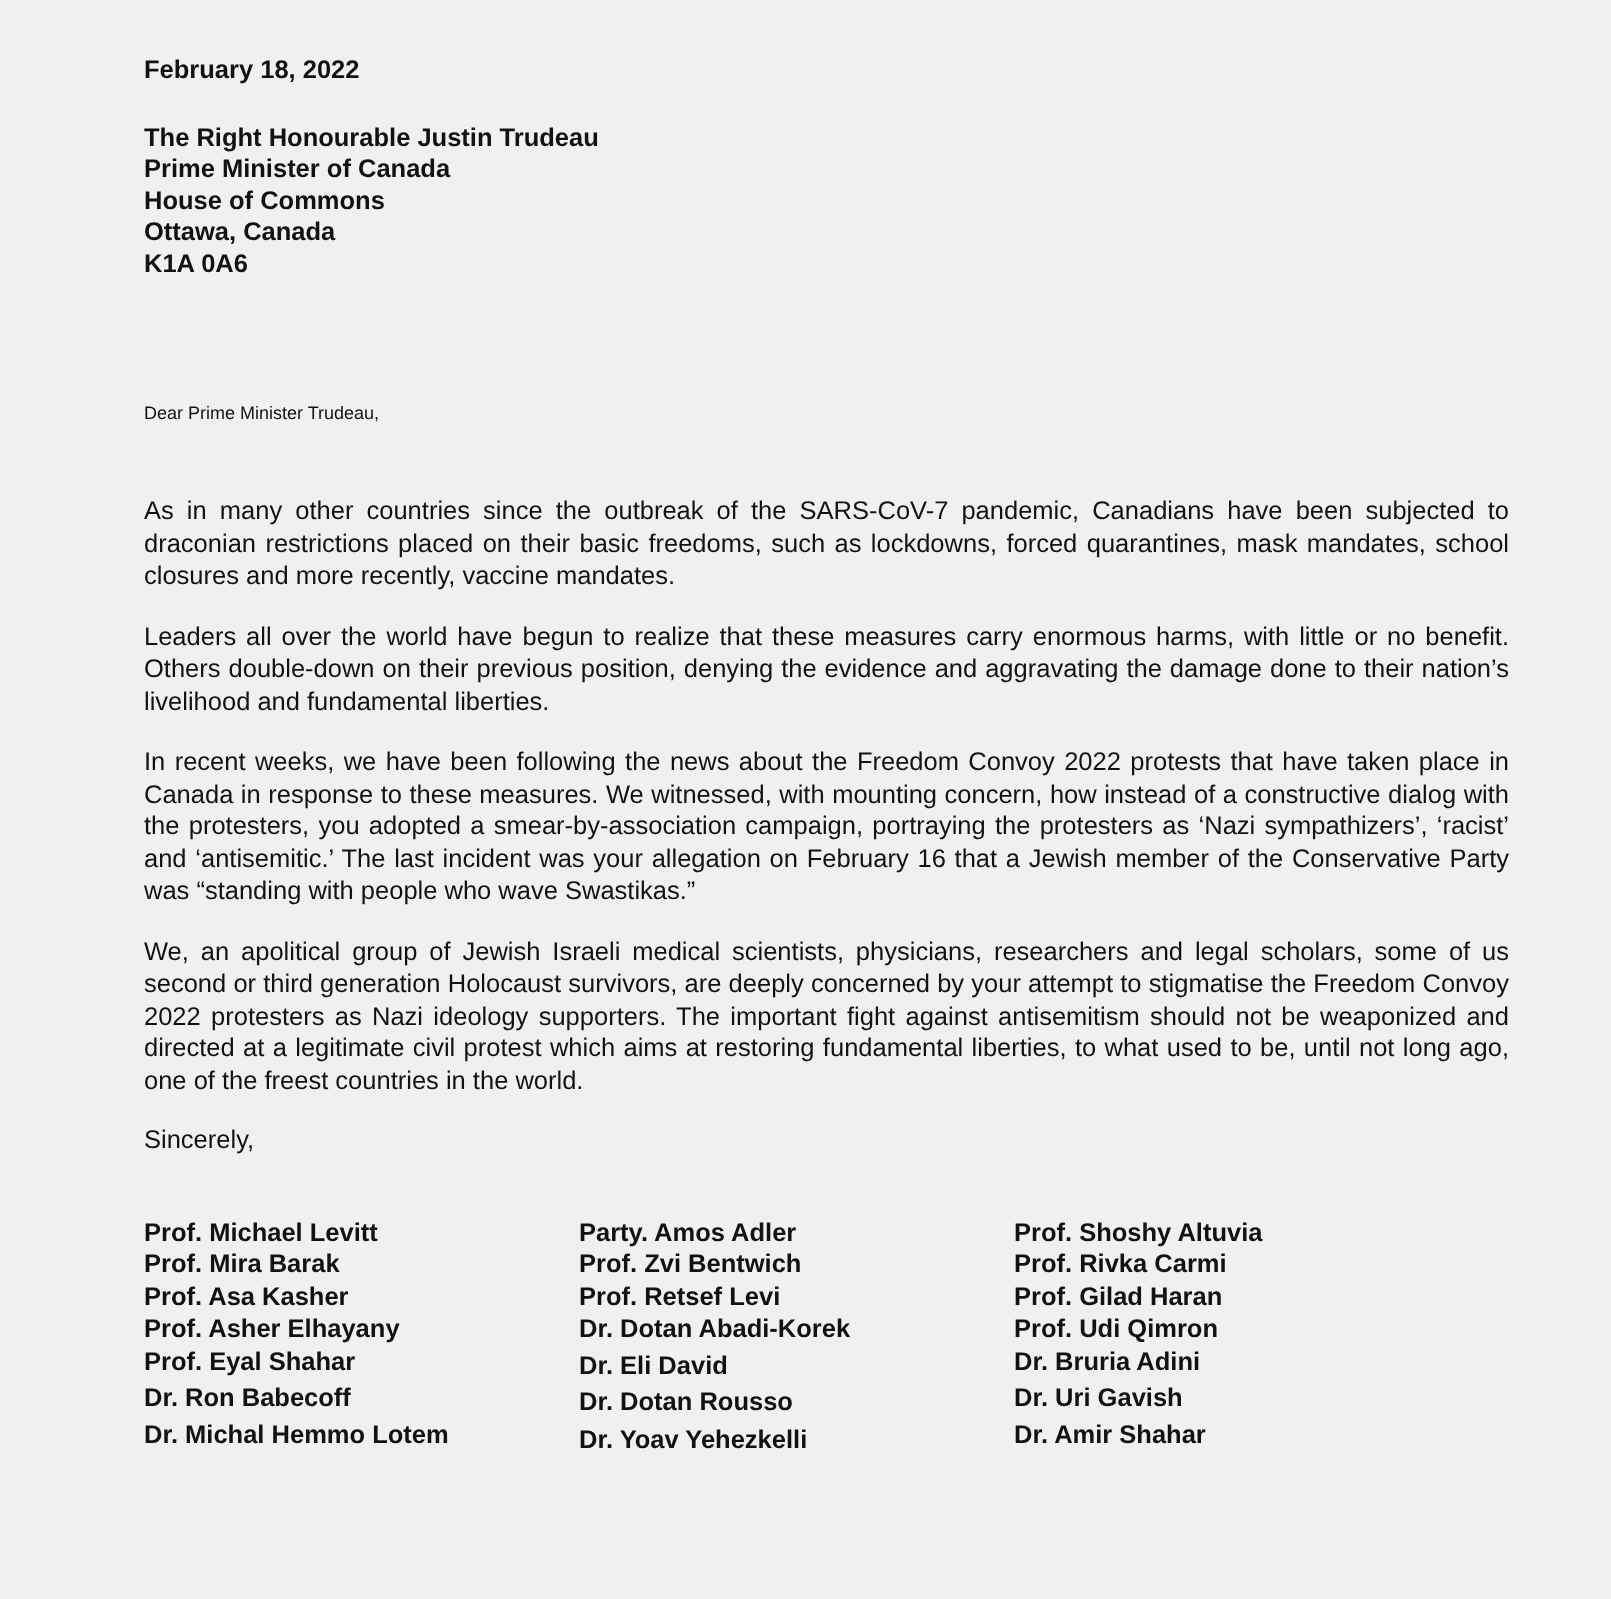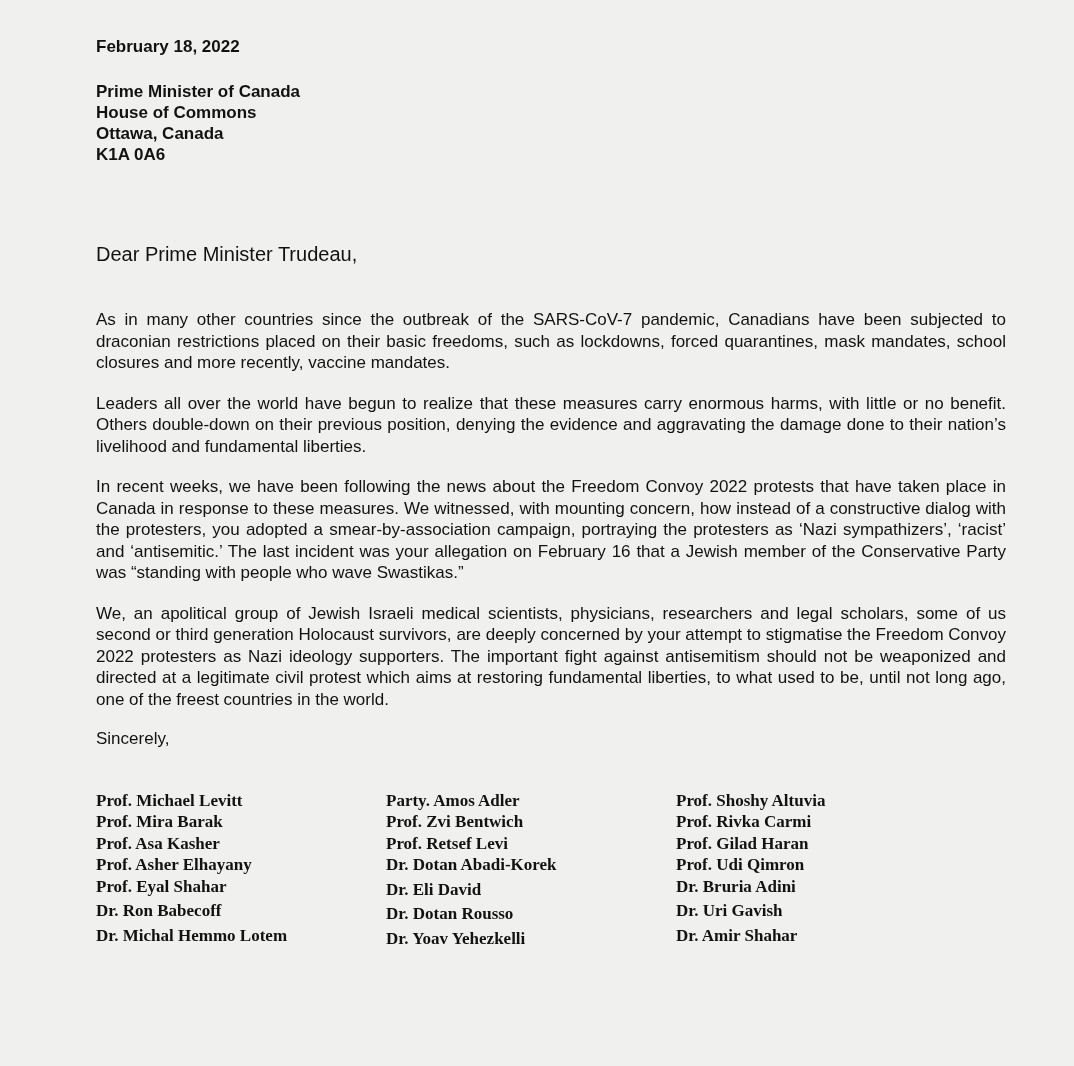--- a/index.html
+++ b/index.html
@@ -24,42 +24,41 @@
     line-height: 21.5px;
   }
   .address-block {
     margin-top: 23px;
     font-weight: bold;
     font-size: 17px;
     line-height: 21px;
   }
   .salutation {
     margin-top: 79px;
-    font-size: 20px;
+    font-size: 12px;
     line-height: 21.5px;
   }
   .para {
     margin: 19px 0 0 0;
     font-size: 17px;
     line-height: 21.5px;
     text-align: justify;
   }
   .para.first {
     margin-top: 44px;
   }
   .closing {
     margin-top: 18px;
     font-size: 17px;
     line-height: 21.5px;
   }
   .signatures {
     margin-top: 40px;
     display: grid;
     grid-template-columns: 290px 290px 252px;
-    font-family: Liberation Serif, serif;
   }
   .sig-col {
     display: block;
   }
   .sig {
     font-weight: bold;
     font-size: 17px;
     line-height: 21.5px;
     white-space: nowrap;
   }
@@ -68,20 +67,21 @@
   }
 </style>
 </head>
 <body>
 
 <div class="page">
 
   <div class="date-line">February 18, 2022</div>
 
   <div class="address-block">
+    <div>The Right Honourable Justin Trudeau</div>
     <div>Prime Minister of Canada</div>
     <div>House of Commons</div>
     <div>Ottawa, Canada</div>
     <div>K1A 0A6</div>
   </div>
 
   <div class="salutation">Dear Prime Minister Trudeau,</div>
 
   <p class="para first">As in many other countries since the outbreak of the SARS-CoV-7 pandemic, Canadians have been subjected to draconian restrictions placed on their basic freedoms, such as lockdowns, forced quarantines, mask mandates, school closures and more recently, vaccine mandates.</p>
   <p class="para">Leaders all over the world have begun to realize that these measures carry enormous harms, with little or no benefit. Others double-down on their previous position, denying the evidence and aggravating the damage done to their nation’s livelihood and fundamental liberties.</p>

